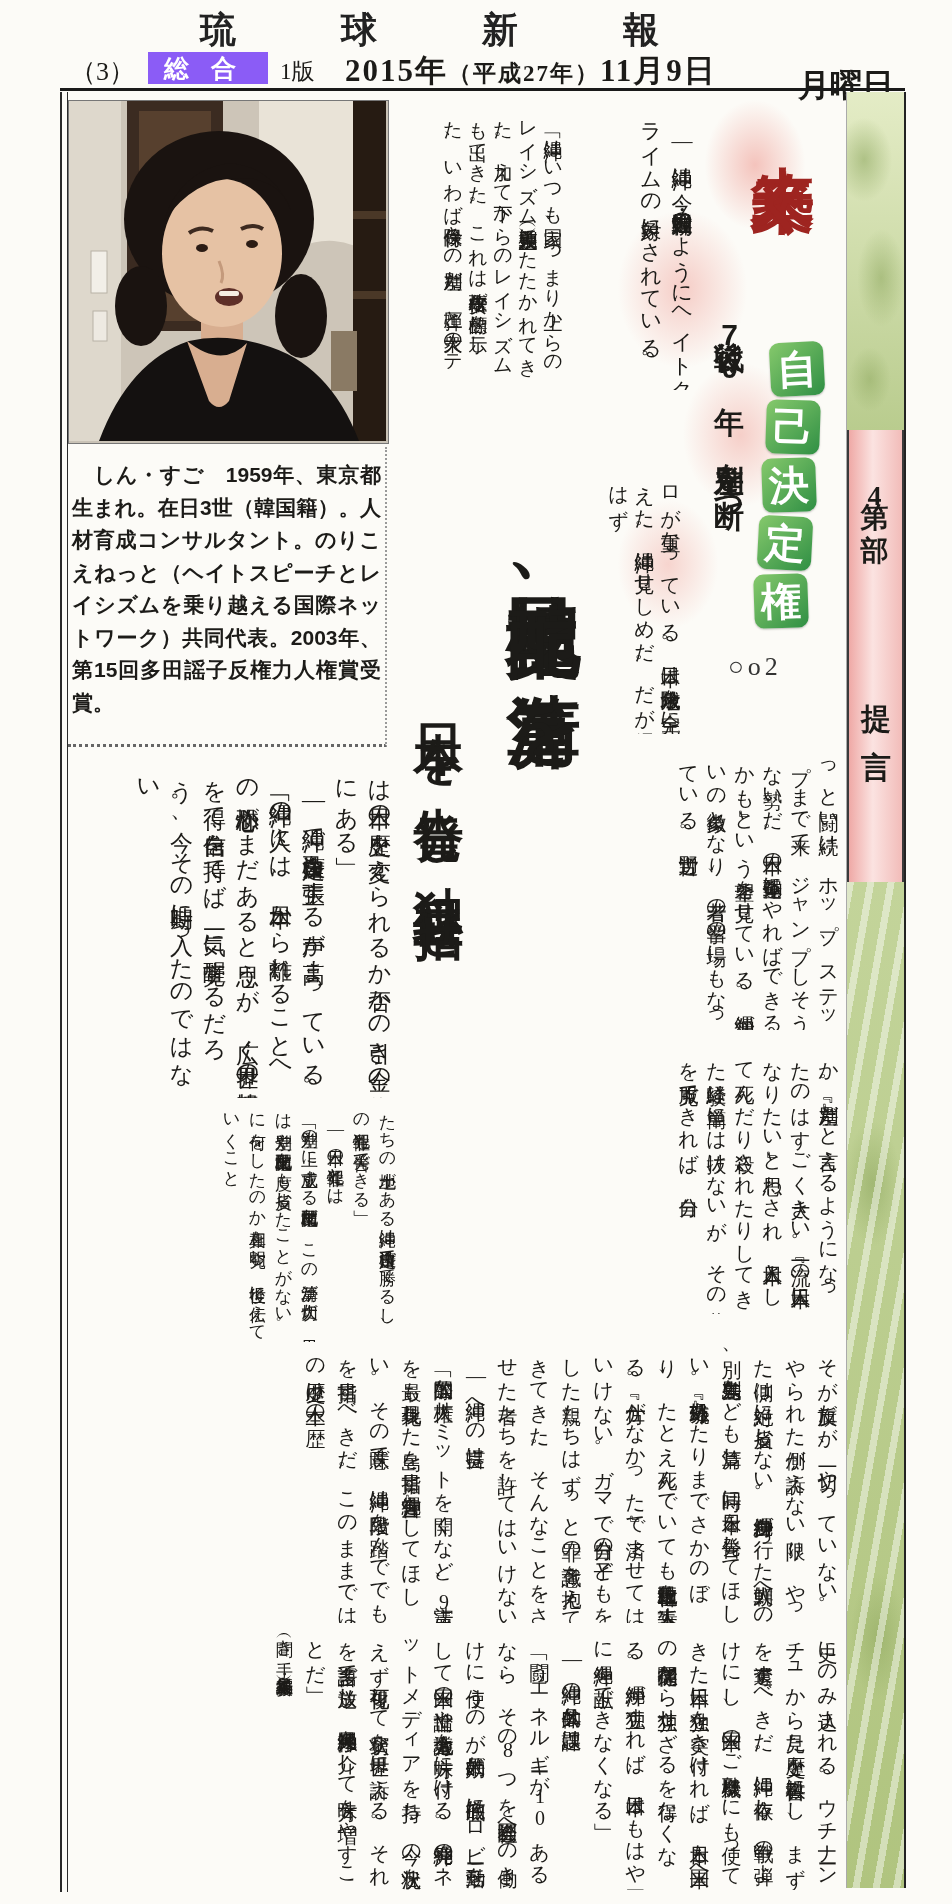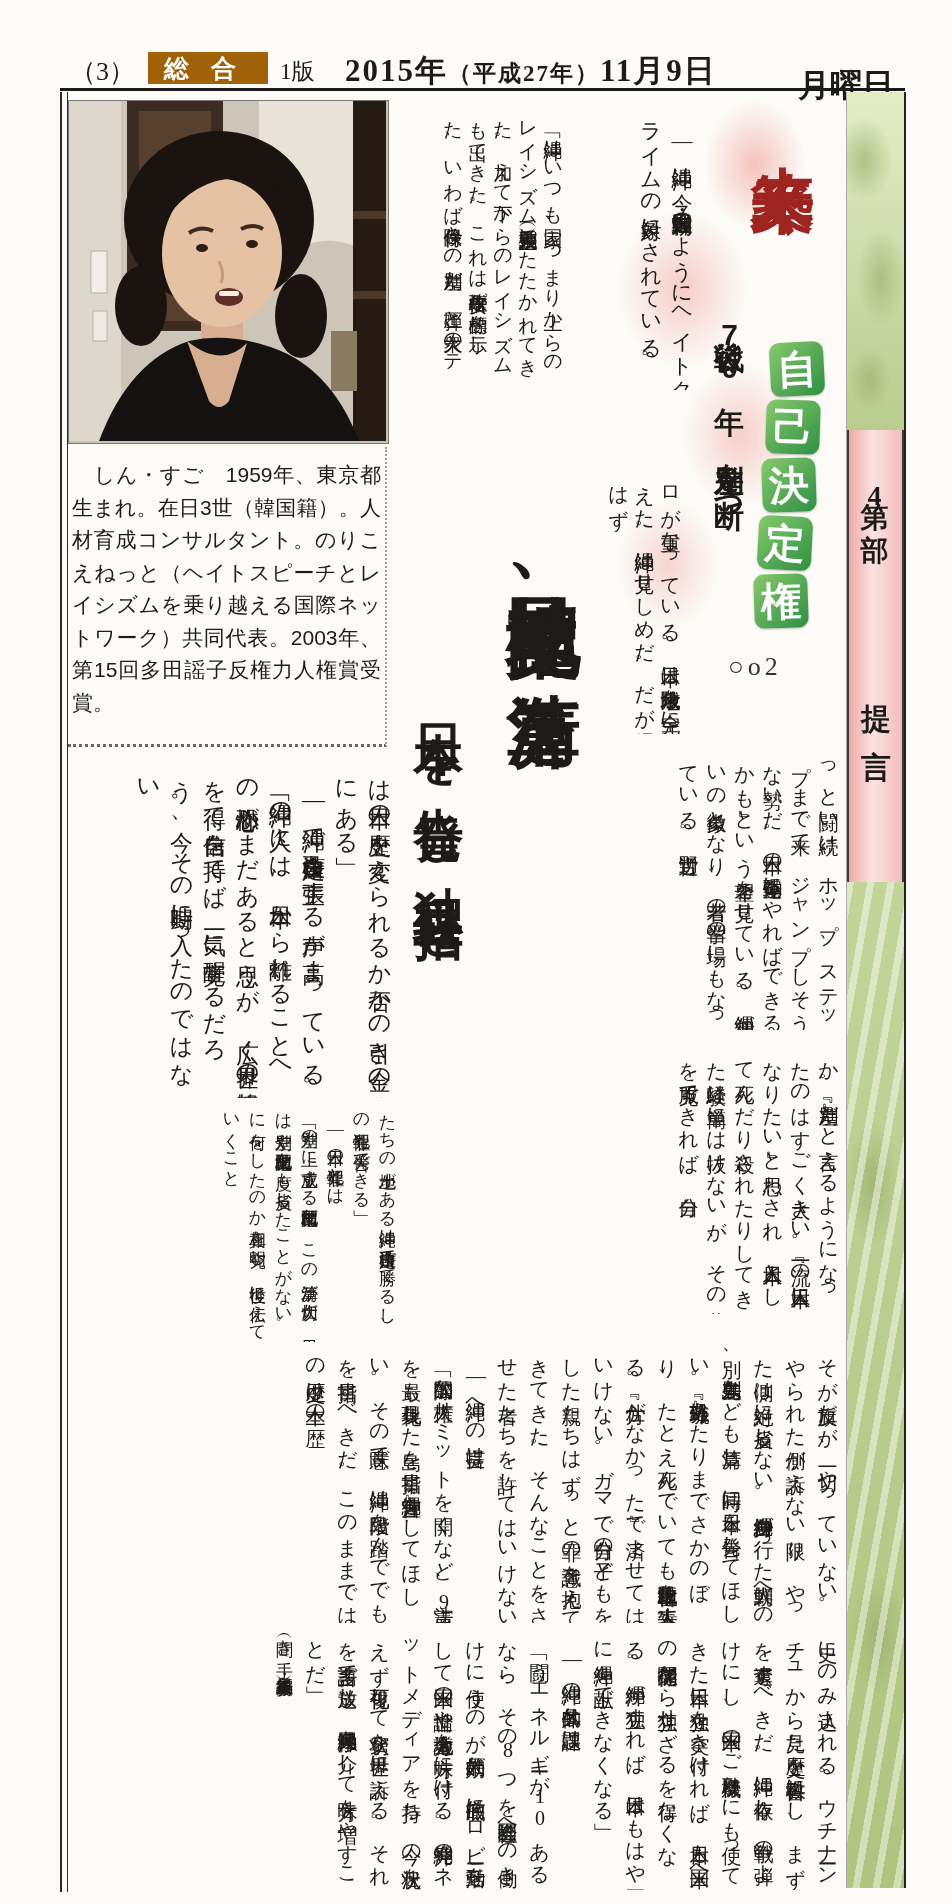--- a/index.html
+++ b/index.html
@@ -7,21 +7,21 @@
         font-family:"Liberation Serif","DejaVu Serif",serif;color:#1c1b18;}
   .abs{position:absolute;}
   .v{position:absolute;writing-mode:vertical-rl;text-orientation:upright;
      white-space:pre-wrap;overflow:hidden;color:#1c1b18;}
   .gothic{font-family:"Liberation Sans","DejaVu Sans",sans-serif;}
 
   
   .masthead{left:200px;top:6px;font-size:36px;font-weight:bold;letter-spacing:105px;color:#222;}
   .header-row{left:0;top:50px;width:952px;height:36px;}
   .pgnum{position:absolute;left:70px;top:4px;font-size:26px;}
-  .secbox{position:absolute;left:148px;top:2px;width:104px;height:32px;background:#a16207;color:#fff;
+  .secbox{position:absolute;left:148px;top:2px;width:104px;height:32px;background:#8b5cf6;color:#fff;
           font-size:25px;font-weight:bold;letter-spacing:22px;padding-left:16px;line-height:32px;}
   .edition{position:absolute;left:280px;top:6px;font-size:23px;}
   .dateline{position:absolute;left:345px;top:0;font-size:31px;font-weight:bold;letter-spacing:2px;text-align:right;}
   .date-era{font-size:23px;font-weight:bold;}
   .weekday{position:absolute;left:798px;top:14px;font-size:32px;font-weight:bold;}
   .top-rule{left:60px;top:88px;width:845px;height:3px;background:#1a1a1a;}
   .left-border{left:60px;top:92px;width:5px;height:1800px;
                border-left:2px solid #2a2a2a;border-right:1px solid #2a2a2a;}
 
   
@@ -43,21 +43,21 @@
        radial-gradient(40px 90px at 45% 30%,rgba(110,140,60,.35),transparent 70%),
        radial-gradient(40px 90px at 55% 75%,rgba(110,140,60,.3),transparent 70%),
        linear-gradient(180deg,#c3d49a,#b0c47f);}
 
   
   .photo{left:68px;top:100px;width:319px;height:342px;border:1px solid #777;background:#c9c2b6;}
   .photo svg{display:block;}
 
   
   .profile-box{left:68px;top:447px;width:319px;height:300px;padding:12px 4px 0 4px;box-sizing:border-box;
-     font-family:"Liberation Sans","DejaVu Sans",sans-serif;font-weight:400;
+     font-family:"Liberation Sans","DejaVu Sans",sans-serif;font-weight:700;
      font-size:21px;line-height:1.55;text-align:justify;
      border-bottom:3px dotted #666;border-right:2px dotted #999;}
 
   
   .pink-pattern{left:552px;top:100px;width:290px;height:540px;pointer-events:none;
      background:
        radial-gradient(70px 90px at 70% 12%,rgba(236,140,130,.5),transparent 72%),
        radial-gradient(90px 110px at 45% 35%,rgba(236,140,130,.42),transparent 72%),
        radial-gradient(80px 100px at 65% 62%,rgba(236,140,130,.4),transparent 72%),
        radial-gradient(70px 90px at 40% 86%,rgba(236,140,130,.35),transparent 72%);}
@@ -90,20 +90,21 @@
   .band-l2{left:68px;top:1102px;height:240px;width:332px;font-size:17px;line-height:26px;}
   .band-wide{left:68px;top:1345px;height:278px;width:776px;font-size:20px;line-height:32px;}
   .band-bottom{left:68px;top:1628px;height:262px;width:776px;font-size:20px;line-height:32px;}
   .credit{font-size:17px;}
 </style>
 </head>
 <body>
 
 <div class="page">
 
+  <div class="abs masthead">琉球新報</div>
   <div class="abs header-row">
     <span class="pgnum">（3）</span>
     <span class="secbox gothic">総合</span>
     <span class="edition">1版</span>
     <span class="dateline"><span>2015年</span><span class="date-era">（平成27年）</span><span>11月9日</span></span>
     <span class="weekday">月曜日</span>
   </div>
   <div class="abs top-rule"></div>
   <div class="abs left-border"></div>
 

